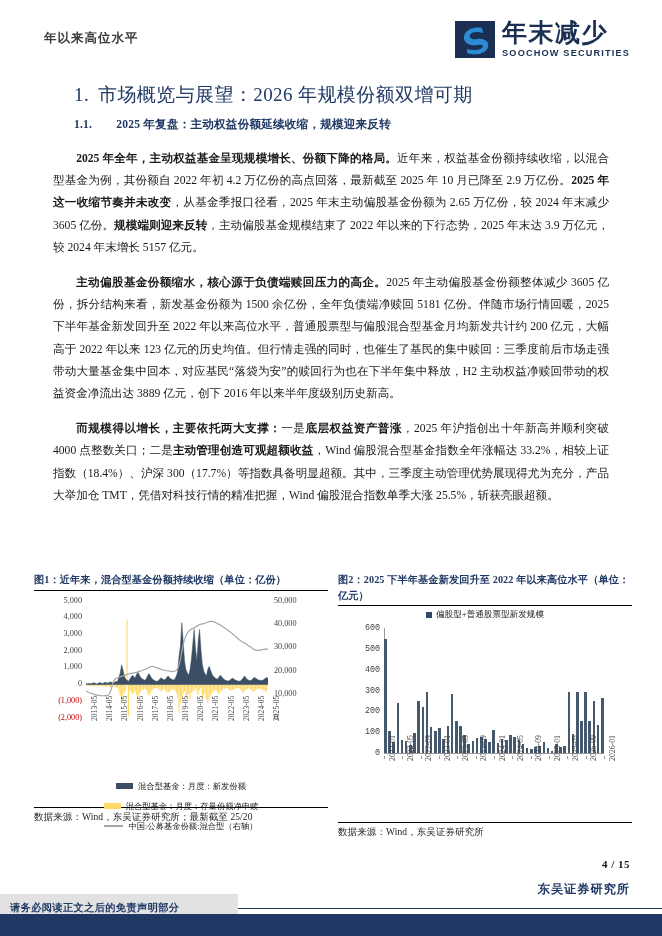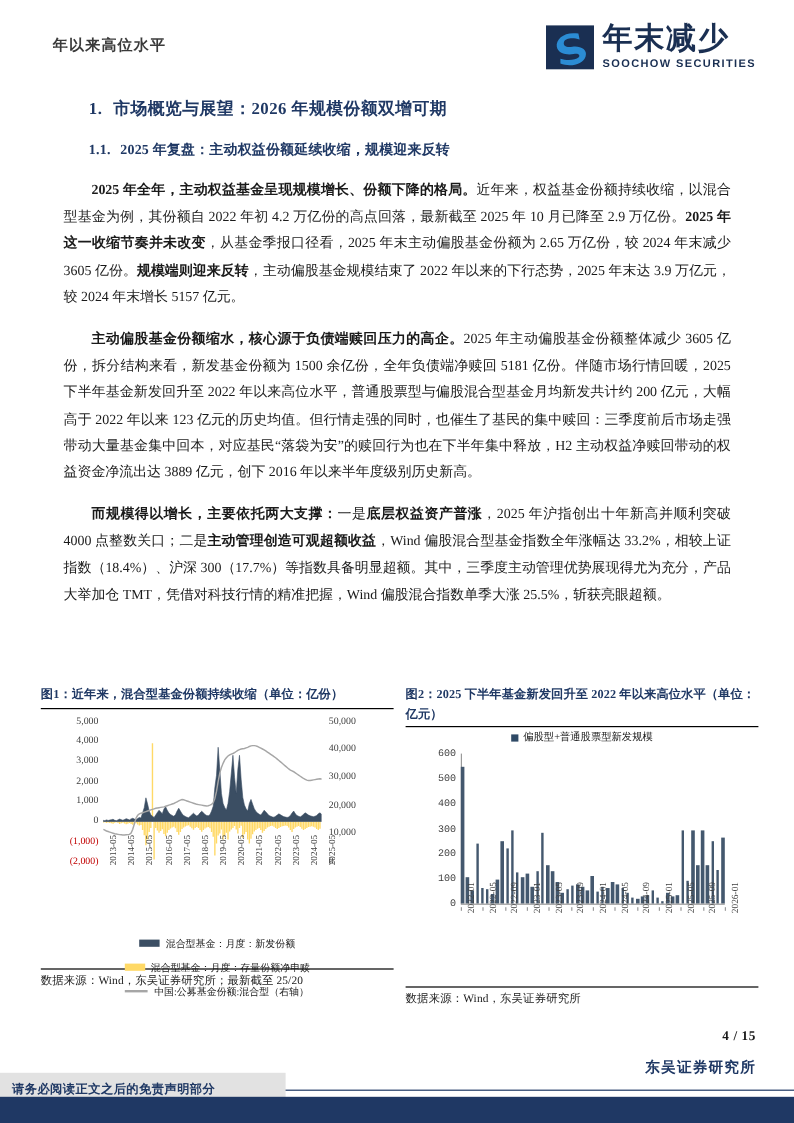--- a/index.html
+++ b/index.html
@@ -67,36 +67,36 @@
     color: #1a2f52;
     letter-spacing: 1.15px;
     margin-top: 4px;
   }
 
   
   .h1 {
     position: absolute;
     left: 74px;
     top: 82px;
-    font-size: 14px;
-    font-weight: bold;
+    font-size: 19px;
+    font-weight: normal;
     color: #1f3864;
     letter-spacing: 0.4px;
   }
   .h1 .num { margin-right: 9px; }
   .h2 {
     position: absolute;
     left: 74px;
     top: 117px;
     font-size: 11.6px;
     font-weight: bold;
     color: #1f3864;
     letter-spacing: 0.2px;
   }
-  .h2 .num { margin-right: 8px; }
+  .h2 .num { margin-right: 24px; }
 
   
   .body-col {
     position: absolute;
     left: 53px;
     top: 148px;
     width: 556px;
   }
   p.para {
     margin: 0 0 13px 0;

